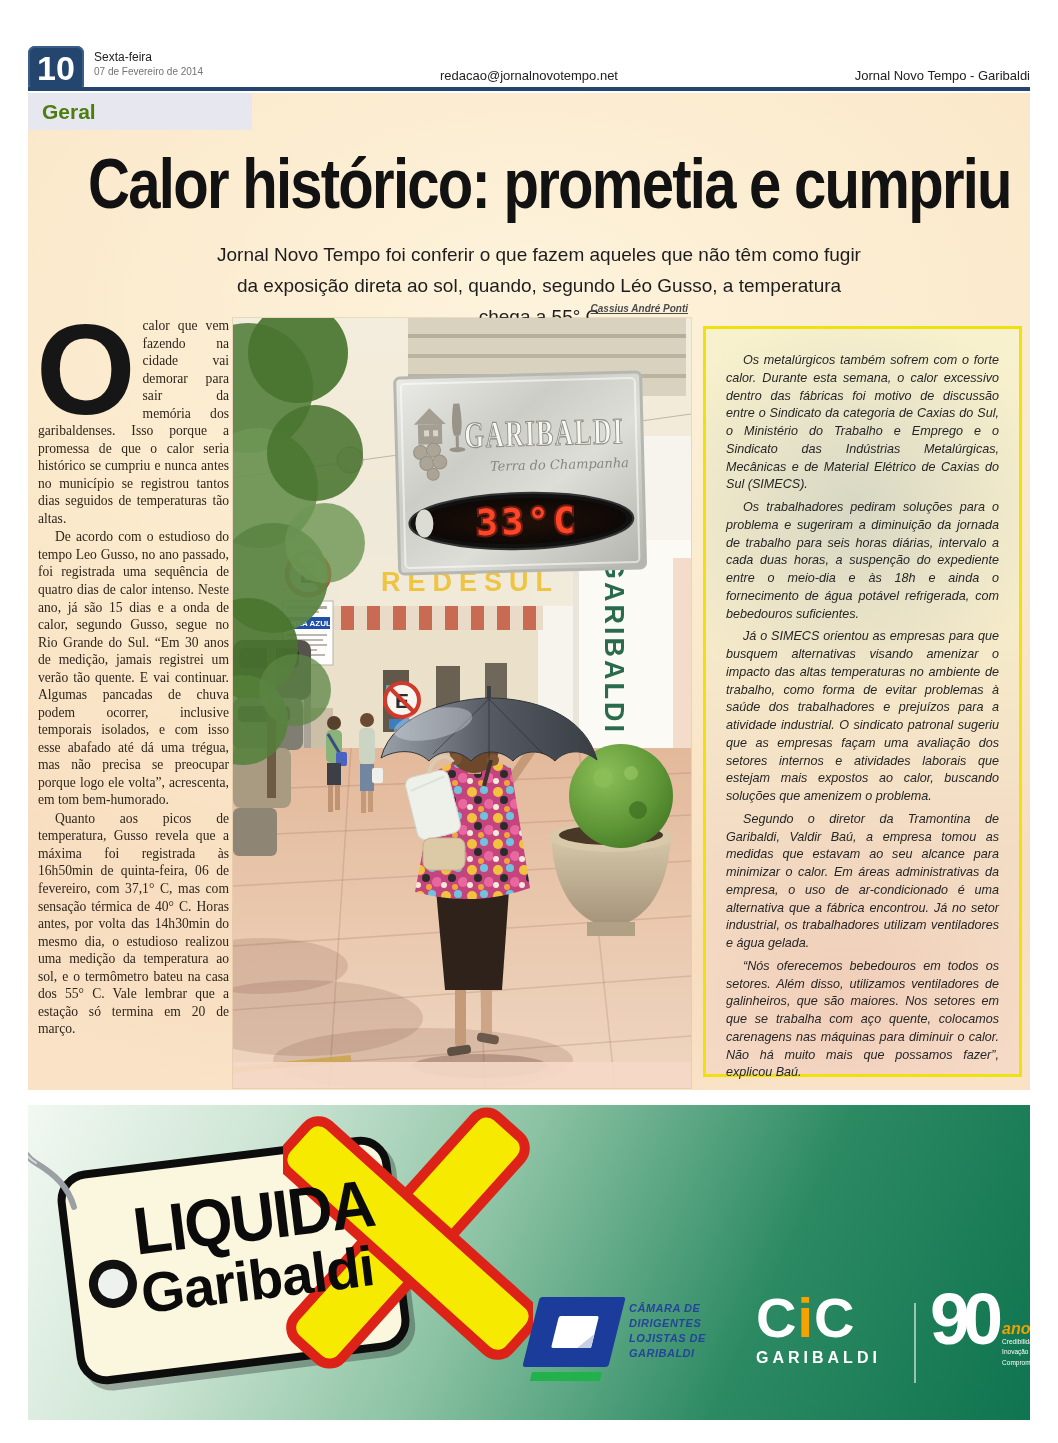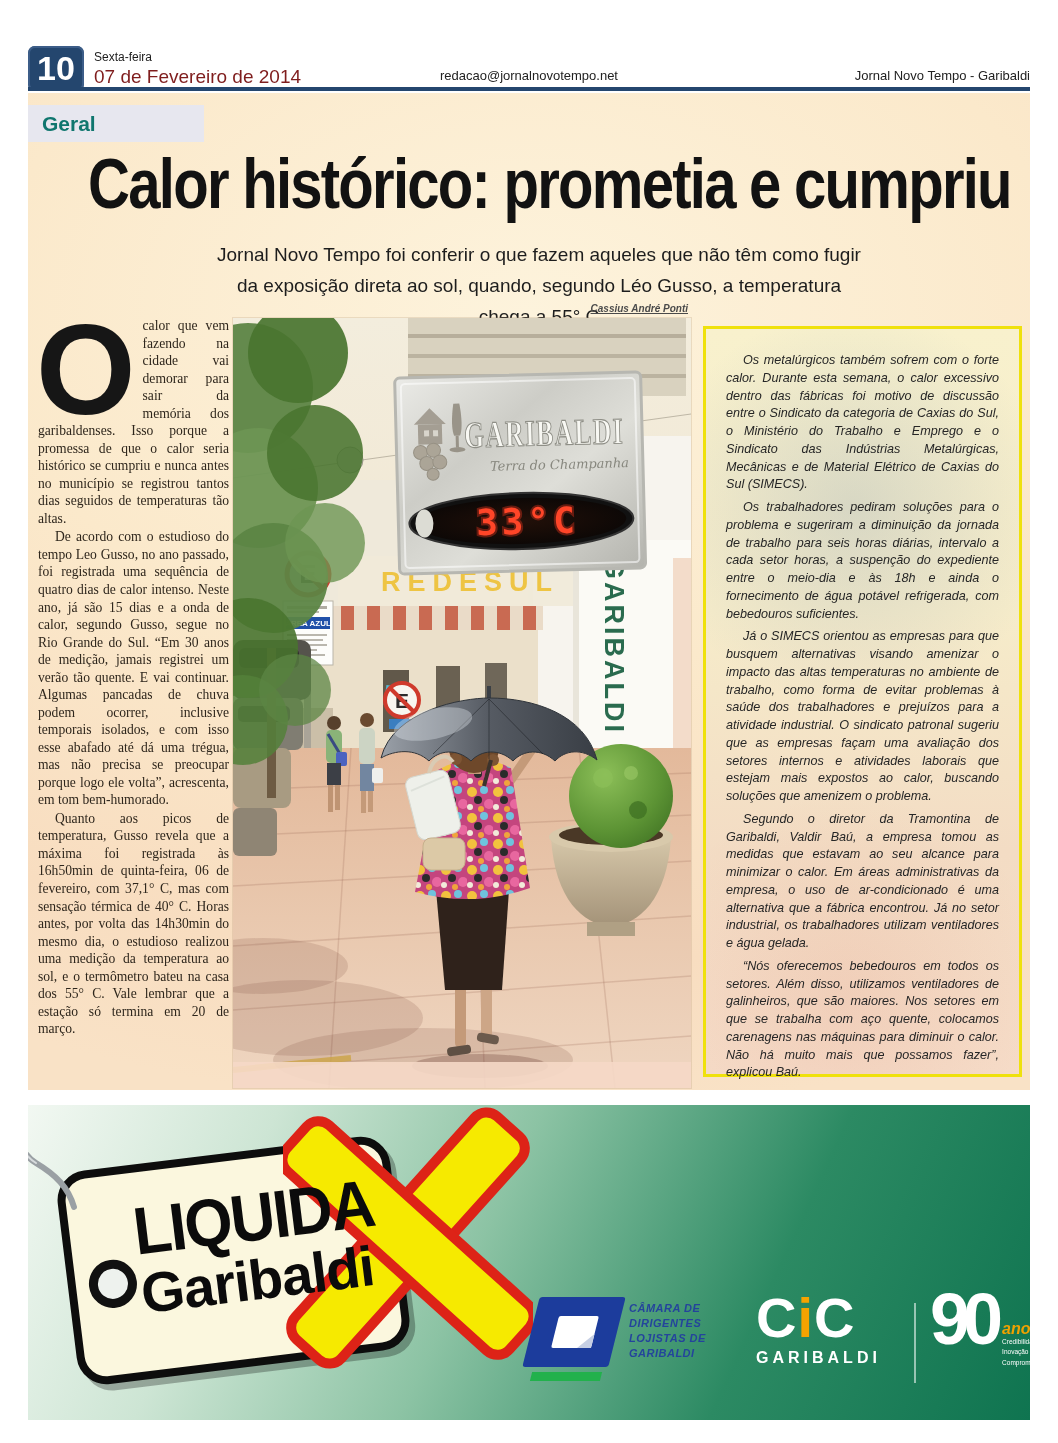--- a/index.html
+++ b/index.html
@@ -4,30 +4,30 @@
 <style>
   html,body{margin:0;padding:0;background:#888;}
   .page{position:relative;width:1058px;height:1443px;background:#ffffff;
         font-family:"Liberation Sans",sans-serif;overflow:hidden;margin:0 auto;}
 
   
   .pagenum-box{position:absolute;left:28px;top:46px;width:56px;height:45px;background:#24466e;
                border-radius:7px;color:#fff;font-size:34px;font-weight:bold;display:flex;
                align-items:center;justify-content:center;box-shadow:inset 0 0 0 2px #3c5d88;}
   .hdr-weekday{position:absolute;left:94px;top:50px;font-size:12px;color:#1c1c1c;}
-  .hdr-date{position:absolute;left:94px;top:66px;font-size:19px;color:#7f1d1d;}
+  .hdr-date{position:absolute;left:94px;top:66px;font-size:10px;color:#737373;}
   .hdr-email{position:absolute;left:28px;top:68px;width:1002px;text-align:center;font-size:13px;color:#222;}
   .hdr-right{position:absolute;right:28px;top:68px;font-size:13px;color:#222;}
   .hdr-rule{position:absolute;left:28px;top:87px;width:1002px;height:4px;background:#24466e;}
 
   
   .peach{position:absolute;left:28px;top:93px;width:1002px;height:997px;
          background:radial-gradient(ellipse 120% 80% at 50% 22%,#fdf3dc 0%,#fbe9cb 45%,#f8ddc0 82%,#f9e2c6 100%);}
-  .geral{position:absolute;left:28px;top:93px;width:176px;height:37px;background:#e7e7ef;
-         color:#0f766e;font-size:21px;font-weight:bold;line-height:37px;padding-left:14px;box-sizing:border-box;margin-top:12px;}
+  .geral{position:absolute;left:28px;top:93px;width:224px;height:37px;background:#e7e7ef;
+         color:#4d7c0f;font-size:21px;font-weight:bold;line-height:37px;padding-left:14px;box-sizing:border-box;}
 
   .headline{position:absolute;left:28px;top:146px;width:1002px;text-align:center;
             font-size:66px;font-weight:bold;color:#121212;letter-spacing:-2px;
             transform:scale(.88,1.06);transform-origin:50% 50%;white-space:nowrap;}
   .deck{position:absolute;left:209px;top:240px;width:660px;text-align:center;
         font-size:19px;line-height:1.62;color:#1d1d1d;}
 
   
   .col-left{position:absolute;left:38px;top:317px;width:191px;
             font-family:"Liberation Serif",serif;font-size:13.6px;line-height:1.29;
@@ -393,21 +393,21 @@
         <path d="M258,442 L251,468" stroke="#3c332c" stroke-width="4"></path>
       </g>
     </g>
 
     <rect x="0" y="744" width="458" height="26" fill="#f5d8c6" opacity=".9"></rect>
   </svg>
   </div>
 
   <div class="sidebox">
     <p>Os metalúrgicos também sofrem com o forte calor. Durante esta semana, o calor excessivo dentro das fábricas foi motivo de discussão entre o Sindicato da categoria de Caxias do Sul, o Ministério do Trabalho e Emprego e o Sindicato das Indústrias Metalúrgicas, Mecânicas e de Material Elétrico de Caxias do Sul (SIMECS).</p>
-    <p>Os trabalhadores pediram soluções para o problema e sugeriram a diminuição da jornada de trabalho para seis horas diárias, intervalo a cada setor horas, a suspenção do expediente entre o meio-dia e às 18h e ainda o fornecimento de água potável refrigerada, com bebedouros suficientes.</p>
+    <p>Os trabalhadores pediram soluções para o problema e sugeriram a diminuição da jornada de trabalho para seis horas diárias, intervalo a cada duas horas, a suspenção do expediente entre o meio-dia e às 18h e ainda o fornecimento de água potável refrigerada, com bebedouros suficientes.</p>
     <p>Já o SIMECS orientou as empresas para que busquem alternativas visando amenizar o impacto das altas temperaturas no ambiente de trabalho, como forma de evitar problemas à saúde dos trabalhadores e prejuízos para a atividade industrial. O sindicato patronal sugeriu que as empresas façam uma avaliação dos setores internos e atividades laborais que estejam mais expostos ao calor, buscando soluções que amenizem o problema.</p>
     <p>Segundo o diretor da Tramontina de Garibaldi, Valdir Baú, a empresa tomou as medidas que estavam ao seu alcance para minimizar o calor. Em áreas administrativas da empresa, o uso de ar-condicionado é uma alternativa que a fábrica encontrou. Já no setor industrial, os trabalhadores utilizam ventiladores e água gelada.</p>
     <p>“Nós oferecemos bebedouros em todos os setores. Além disso, utilizamos ventiladores de galinheiros, que são maiores. Nos setores em que se trabalha com aço quente, colocamos carenagens nas máquinas para diminuir o calor. Não há muito mais que possamos fazer”, explicou Baú.</p>
   </div>
 
   <div class="ad">
 
     <div class="tag">
       <div class="tag-hole"></div>
     </div>

